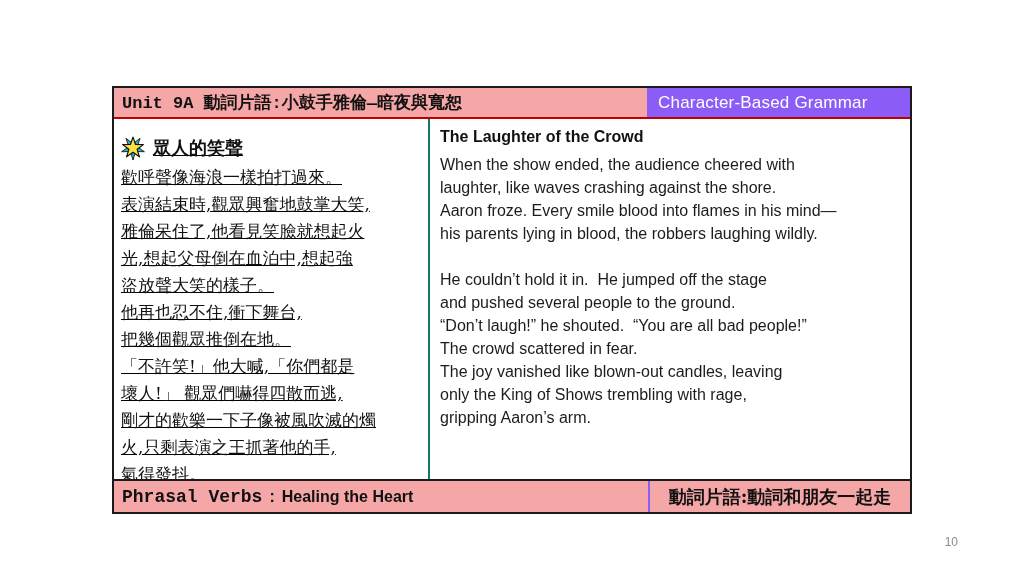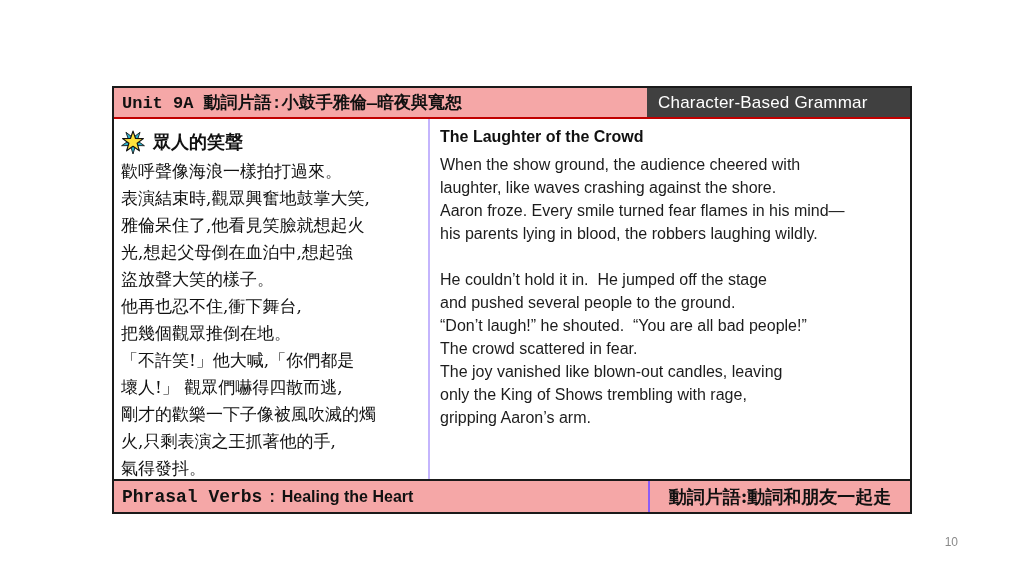--- a/index.html
+++ b/index.html
@@ -19,30 +19,30 @@
 
   
   .header-row{display:grid;grid-template-columns:533px 1fr;border-bottom:2px solid #c00000;}
   .hdr-left{
     background:#f5a7a7;display:flex;align-items:center;
     padding:0 6px 0 8px;box-sizing:border-box;
     font-family:"Liberation Mono","DejaVu Sans Mono",monospace;
     font-weight:bold;font-size:17px;color:#111;white-space:nowrap;overflow:hidden;
   }
   .hdr-right{
-    background:#404040;color:#ffffff;display:flex;align-items:center;
+    background:#8b5cf6;color:#ffffff;display:flex;align-items:center;
     padding:0 8px 0 11px;box-sizing:border-box;
     font-size:17px;font-weight:400;letter-spacing:.2px;white-space:nowrap;
   }
 
   
   .body-row{display:grid;grid-template-columns:316px 1fr;min-height:0;}
   .body-left{
-    border-right:2px solid #c4b5fd;box-sizing:border-box;
-    padding:9px 4px 0 7px;overflow:hidden;
+    border-right:2px solid #0f766e;box-sizing:border-box;
+    padding:15px 4px 0 7px;overflow:hidden;text-decoration:underline;
   }
   .body-right{box-sizing:border-box;padding:5px 0 0 10px;overflow:hidden;}
 
   .zh-title-row{display:flex;align-items:center;gap:8px;height:28px;margin-bottom:2px;}
   .zh-title{
     font-family:"DejaVu Serif","Liberation Serif",serif;
     font-weight:bold;font-size:18px;color:#111;white-space:nowrap;
   }
   .zh-body .line{
     font-family:"DejaVu Serif","Liberation Serif",serif;
@@ -123,23 +123,23 @@
             <div class="line">壞人!」 觀眾們嚇得四散而逃,</div>
             <div class="line">剛才的歡樂一下子像被風吹滅的燭</div>
             <div class="line">火,只剩表演之王抓著他的手,</div>
             <div class="line">氣得發抖。</div>
           </div>
       </div>
 
       <div class="body-right">
         <div class="en-title">The Laughter of the Crowd</div>
         <div class="en-body">
-            <div class="line">When the show ground, the audience cheered with</div>
+            <div class="line">When the show ended, the audience cheered with</div>
             <div class="line">laughter, like waves crashing against the shore.</div>
-            <div class="line">Aaron froze. Every smile turned fear flames in his mind—</div>
+            <div class="line">Aaron froze. Every smile blood into flames in his mind—</div>
             <div class="line">his parents lying in blood, the robbers laughing wildly.</div>
             <div class="line">&nbsp;</div>
             <div class="line">He couldn’t hold it in.  He jumped off the stage</div>
             <div class="line">and pushed several people to the ground.</div>
             <div class="line">“Don’t laugh!” he shouted.  “You are all bad people!”</div>
             <div class="line">The crowd scattered in fear.</div>
             <div class="line">The joy vanished like blown-out candles, leaving</div>
             <div class="line">only the King of Shows trembling with rage,</div>
             <div class="line">gripping Aaron’s arm.</div>
           </div>

